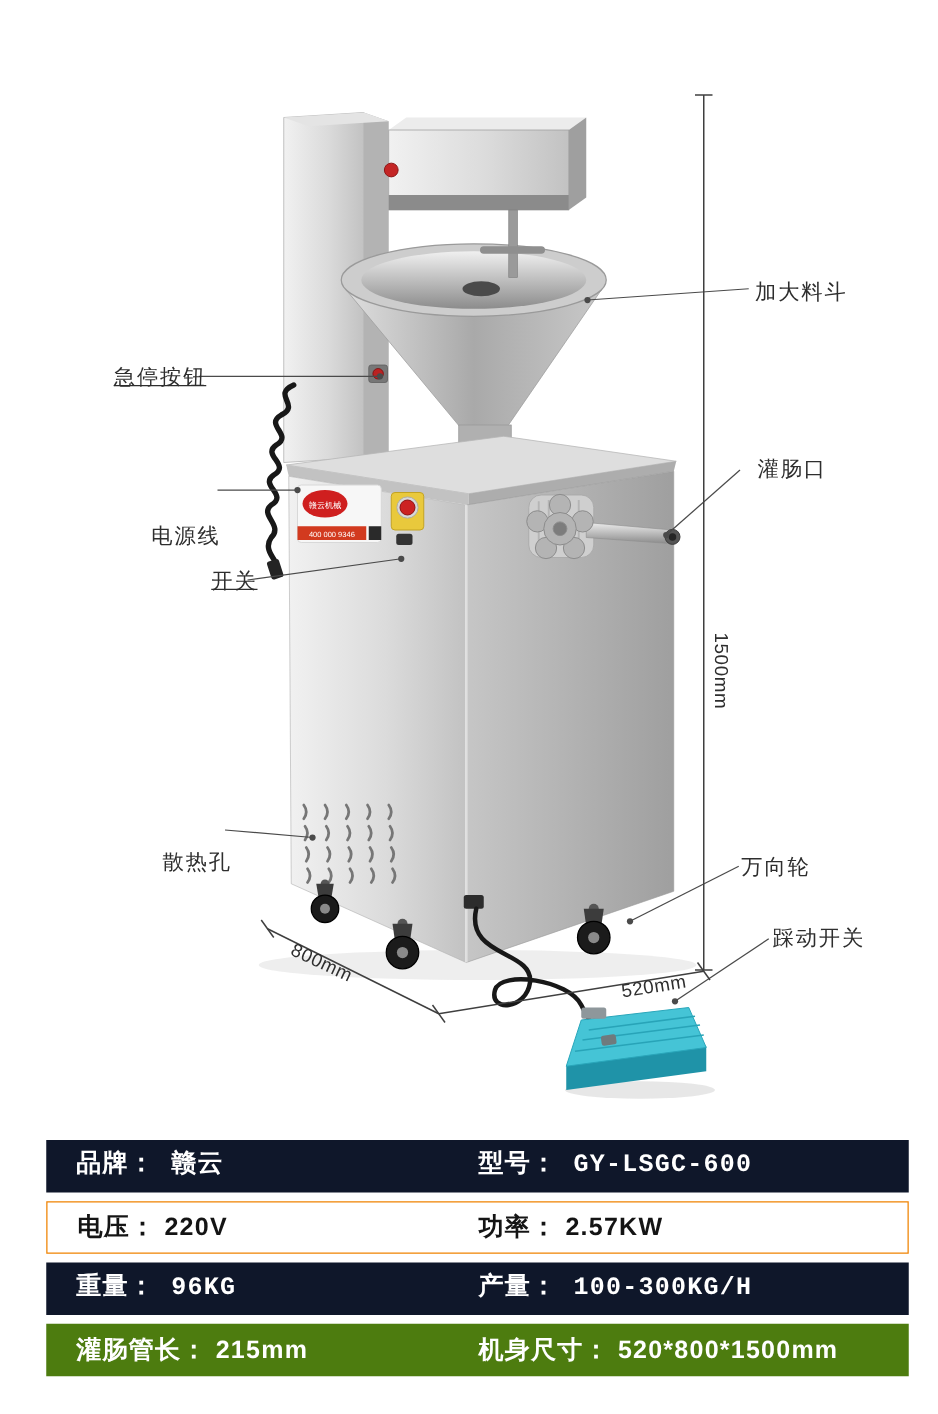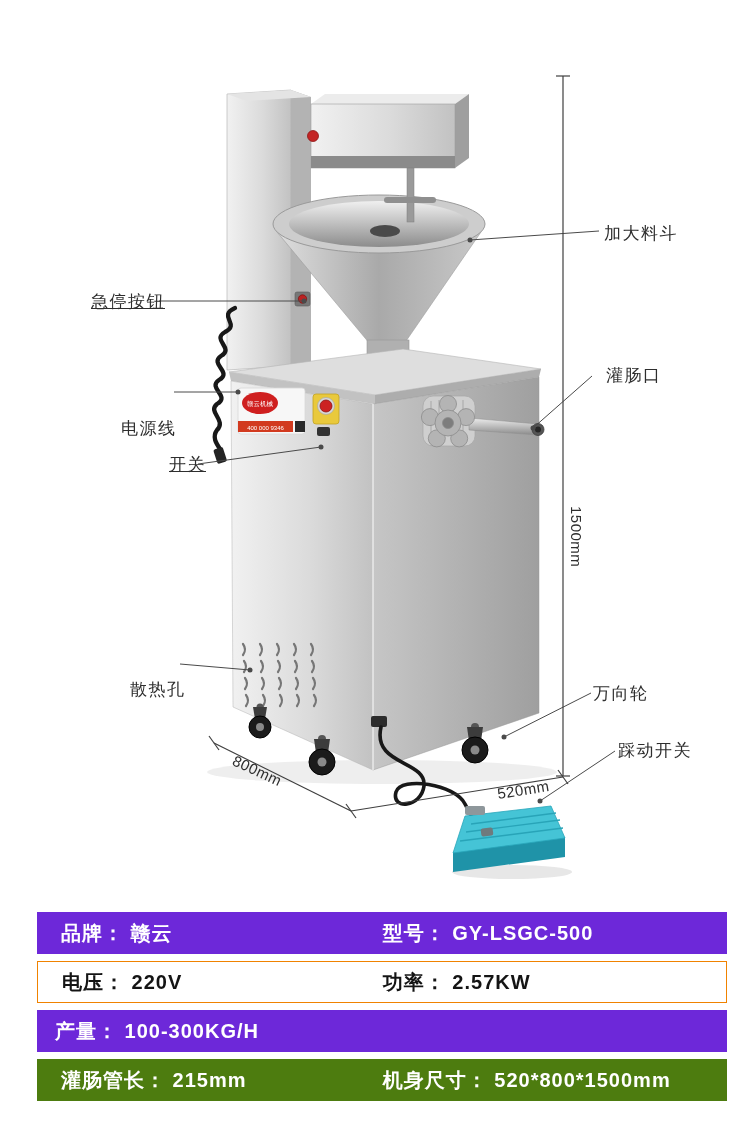--- a/index.html
+++ b/index.html
@@ -24,21 +24,21 @@
   .cl-vents  { left:123px; top:678px; }
   .cl-caster { left:586px; top:682px; }
   .cl-pedal  { left:611px; top:739px; }
 
   .spec-table { position:absolute; left:30px; top:912px; width:690px; }
   .spec-row { display:flex; height:42px; line-height:42px; margin-bottom:7px;
               font-size:20px; font-weight:700; letter-spacing:1px; }
   .spec-row:last-child { margin-bottom:0; }
   .cell1 { width:47.5%; padding-left:24px; }
   .cell2 { width:52.5%; padding-left:18px; }
-  .row-orange  { background:#6d28d9; color:#ffffff; }
+  .row-orange  { background:#0f172a; color:#ffffff;font-family:Liberation Mono, monospace; }
   .row-outline { background:#ffffff; border:1px solid #f08200; color:#141414; line-height:40px;justify-content:space-between; }
   .row-dark    { background:#4d7c0f; color:#ffffff; }
 </style>
 </head>
 <body>
 
 <div class="page">
 
   <div class="figure">
 
@@ -253,27 +253,28 @@
     <div class="callout cl-pedal">踩动开关</div>
 
     <div class="dim dim-h">1500mm</div>
     <div class="dim dim-800">800mm</div>
     <div class="dim dim-520">520mm</div>
   </div>
 
   <div class="spec-table">
     <div class="spec-row row-orange">
       <div class="cell1">品牌： 赣云</div>
-      <div class="cell2">型号： GY-LSGC-500</div>
+      <div class="cell2">型号： GY-LSGC-600</div>
     </div>
     <div class="spec-row row-outline">
       <div class="cell1">电压： 220V</div>
       <div class="cell2">功率： 2.57KW</div>
     </div>
     <div class="spec-row row-orange">
+      <div class="cell1">重量： 96KG</div>
       <div class="cell2">产量： 100-300KG/H</div>
     </div>
     <div class="spec-row row-dark">
       <div class="cell1">灌肠管长： 215mm</div>
       <div class="cell2">机身尺寸： 520*800*1500mm</div>
     </div>
   </div>
 
 </div>
 

